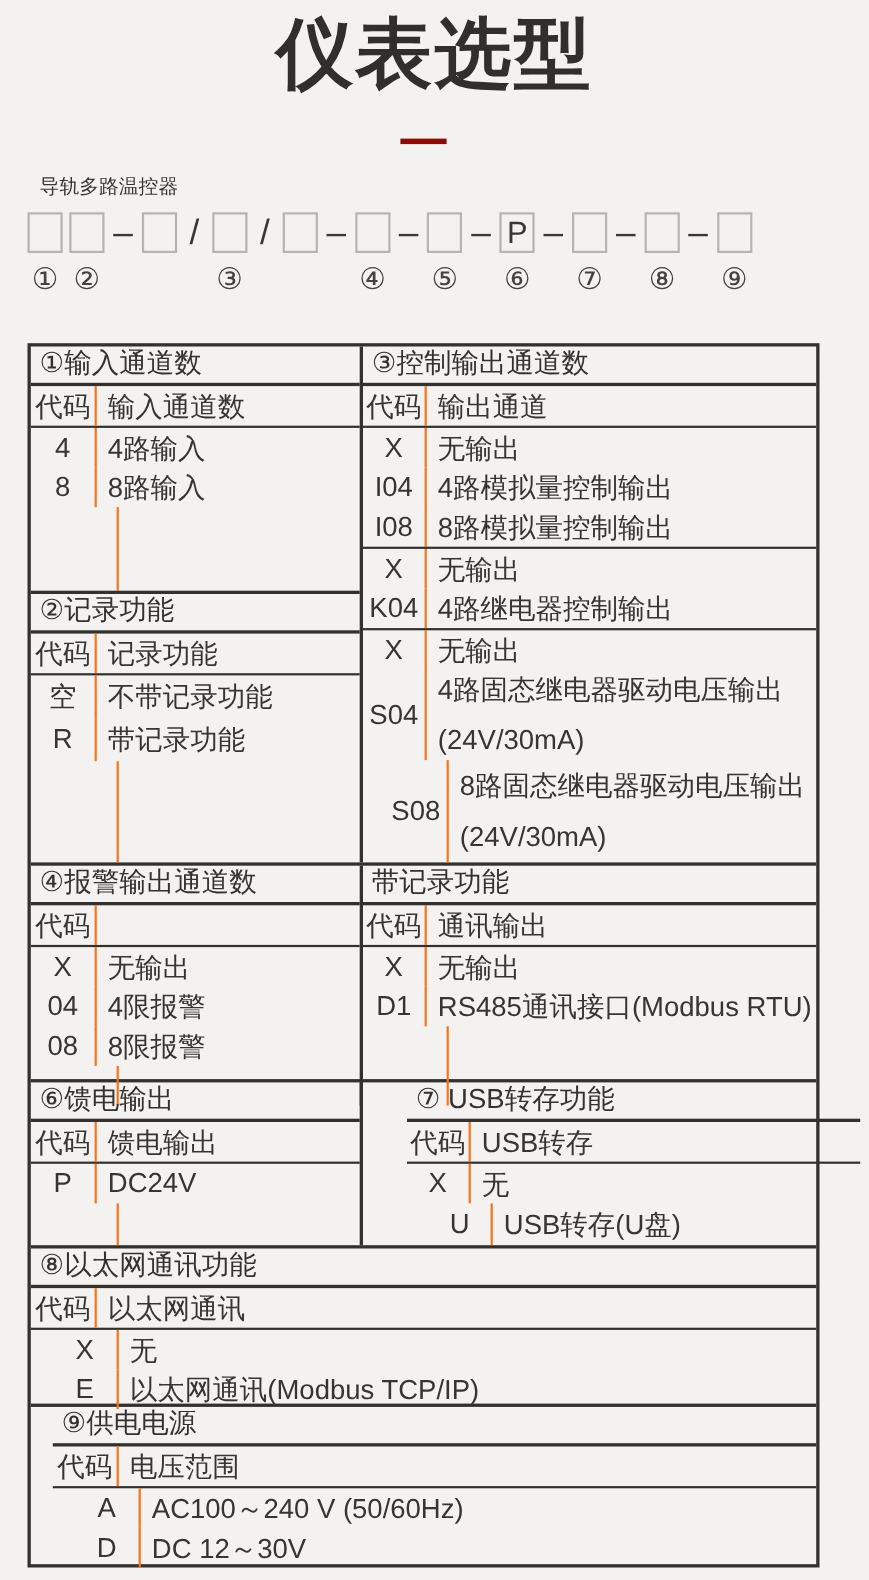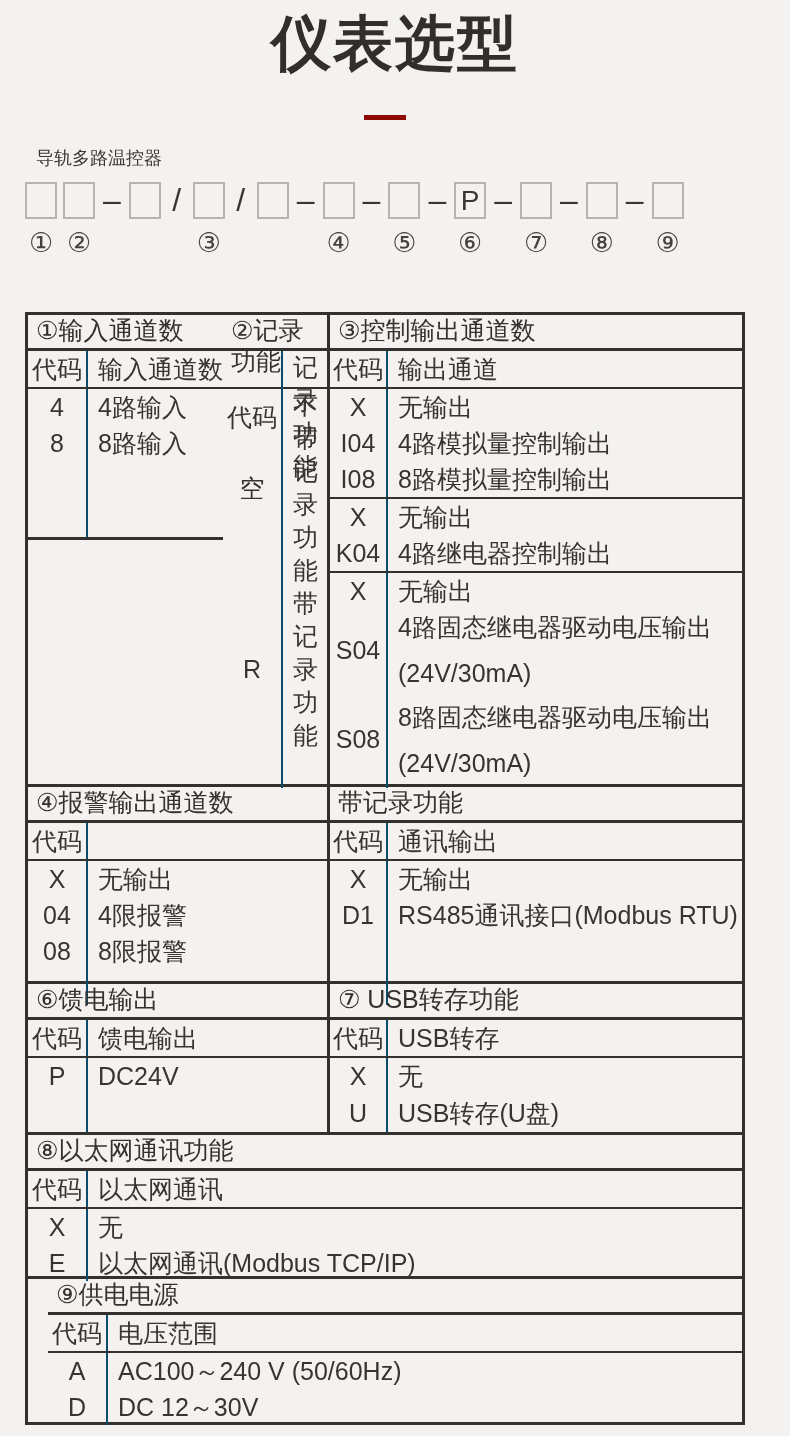--- a/index.html
+++ b/index.html
@@ -3,21 +3,21 @@
 <meta charset="utf-8">
 <style>
   html,body{margin:0;padding:0;}
   body{
     width:790px;height:1436px;position:relative;overflow:hidden;
     background:#f3f2f0;color:#383432;
     font-family:"Liberation Sans","DejaVu Sans",sans-serif;
   }
   
   .page-title{
-    text-align:center;padding-top:12px;font-size:60px;font-weight:700;
+    text-align:center;padding-top:12px;font-size:70px;font-weight:700;
     color:#322e2c;letter-spacing:2px;line-height:1.08;
   }
   .bar{width:42px;height:5px;background:#8e0a05;margin:38px auto 0 auto;margin-left:364px;}
   .subtitle{margin:26px 0 0 36px;font-size:18px;color:#3a3634;}
   
   .model-line{display:flex;align-items:flex-start;margin:8px 0 0 22px;}
   .seg{display:flex;flex-direction:column;align-items:center;}
   .g{height:46px;display:flex;align-items:center;justify-content:center;}
   .mtext{font-size:37px;color:#3a3634;letter-spacing:0.5px;}
   .box{
@@ -29,39 +29,39 @@
   .n{height:36px;line-height:38px;font-size:27px;color:#454140;min-width:26px;text-align:center;}
   
   .tables{
     position:absolute;left:25px;top:312px;width:714px;
     border:3px solid #34302d;background:#f3f2f0;
   }
   .sec{display:grid;grid-template-columns:302px 412px;border-bottom:3px solid #34302d;}
   .sec.full{display:block;}
   .secA{height:469px;}
   .secB{height:194px;}
-  .secC{height:148px;}
+  .secC{height:148px;gap:40px;}
   .secD{height:141px;}
   .secE{height:143px;border-bottom:none;padding-left:20px;}
-  .colL{border-right:3px solid #34302d;display:flex;flex-direction:row;min-width:0;}
+  .colL{border-right:3px solid #34302d;display:flex;flex-direction:column;min-width:0;}
   .colR{display:flex;flex-direction:column;min-width:0;}
   .tbl{display:flex;flex-direction:column;min-height:0;}
   .tbl.fixed1{height:222px;border-bottom:3px solid #34302d;}
   .tbl.fill{flex:1;}
   .ttl{
     height:33px;line-height:31px;border-bottom:3px solid #34302d;
     padding-left:8px;font-size:25px;color:#353130;
   }
   .hdr{display:grid;grid-template-columns:60px 1fr;border-bottom:2px solid #34302d;height:36px;font-size:25px;}
   .body{display:flex;flex-direction:column;flex:1;min-height:0;}
   .row{display:grid;grid-template-columns:60px 1fr;min-height:36px;font-size:25px;}
   .colR .hdr,.colR .row{grid-template-columns:58px 1fr;}
   .row.tall{min-height:39px;}
-  .row.grow{flex:1;}
-  .code{border-right:2px solid #0c4a6e;display:flex;align-items:center;justify-content:center;text-align:left;}
+  .row.grow{flex:1;margin-left:20px;}
+  .code{border-right:2px solid #f97316;display:flex;align-items:center;justify-content:center;text-align:left;}
   .desc{display:flex;align-items:center;padding-left:10px;}
   .desc.multi{flex-direction:column;align-items:flex-start;justify-content:center;gap:10px;}
   .l{display:block;line-height:36px;}
   .grp{display:flex;flex-direction:column;}
   .grp + .grp{border-top:2px solid #34302d;}
 </style>
 </head>
 <body>
 
 <div class="page-title">仪表选型</div>

